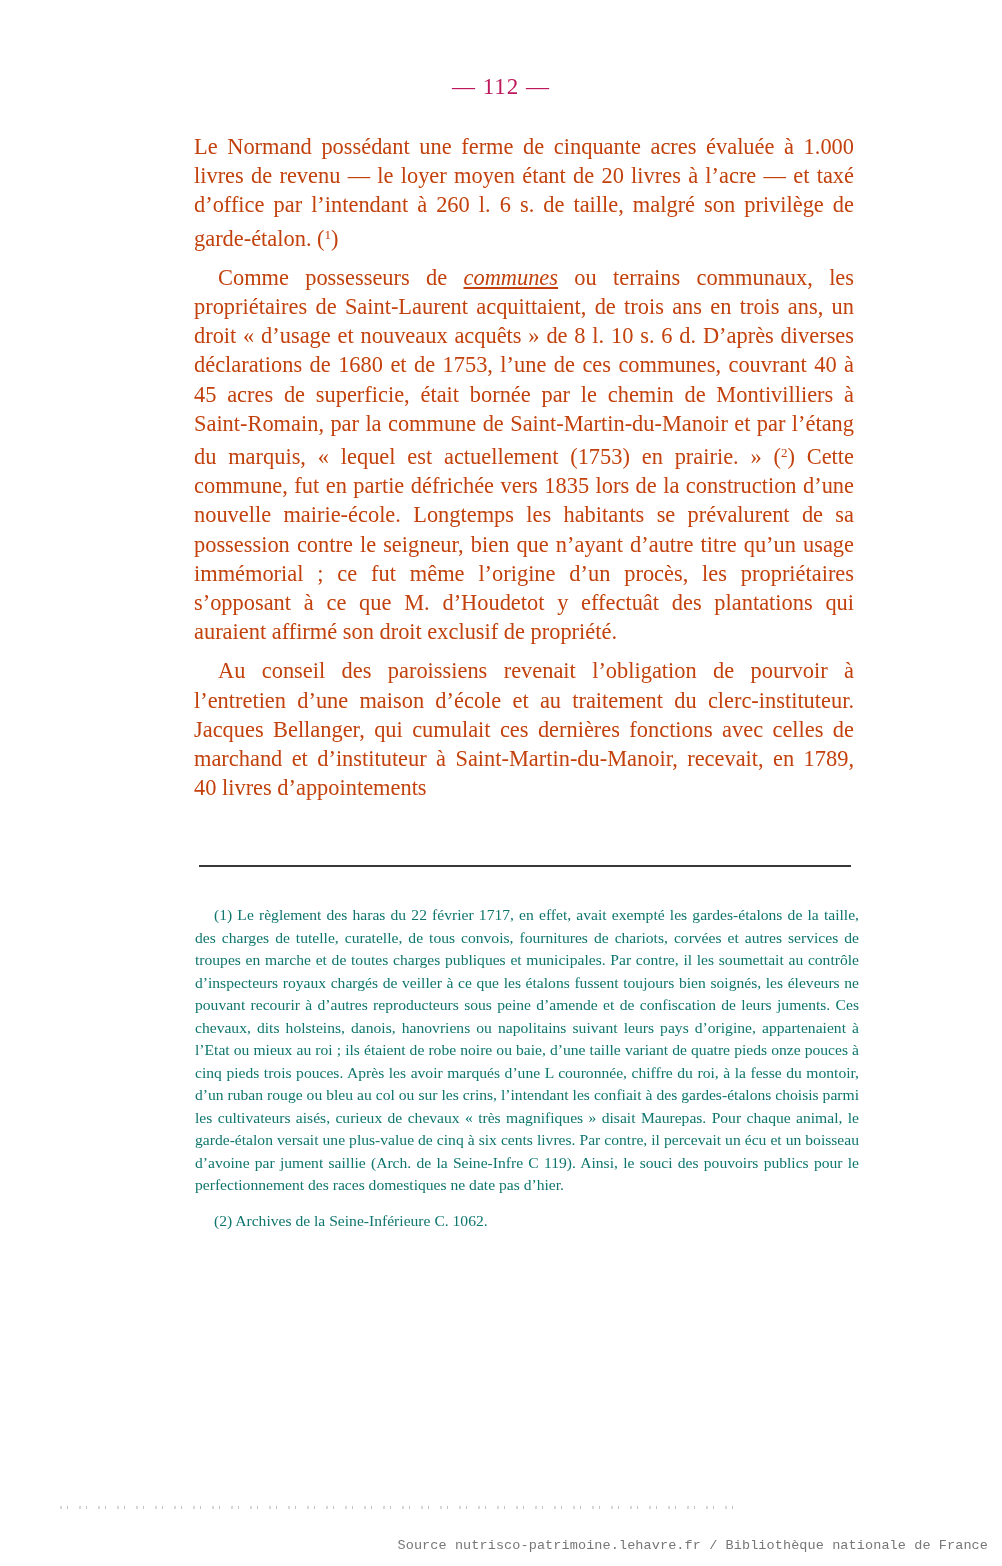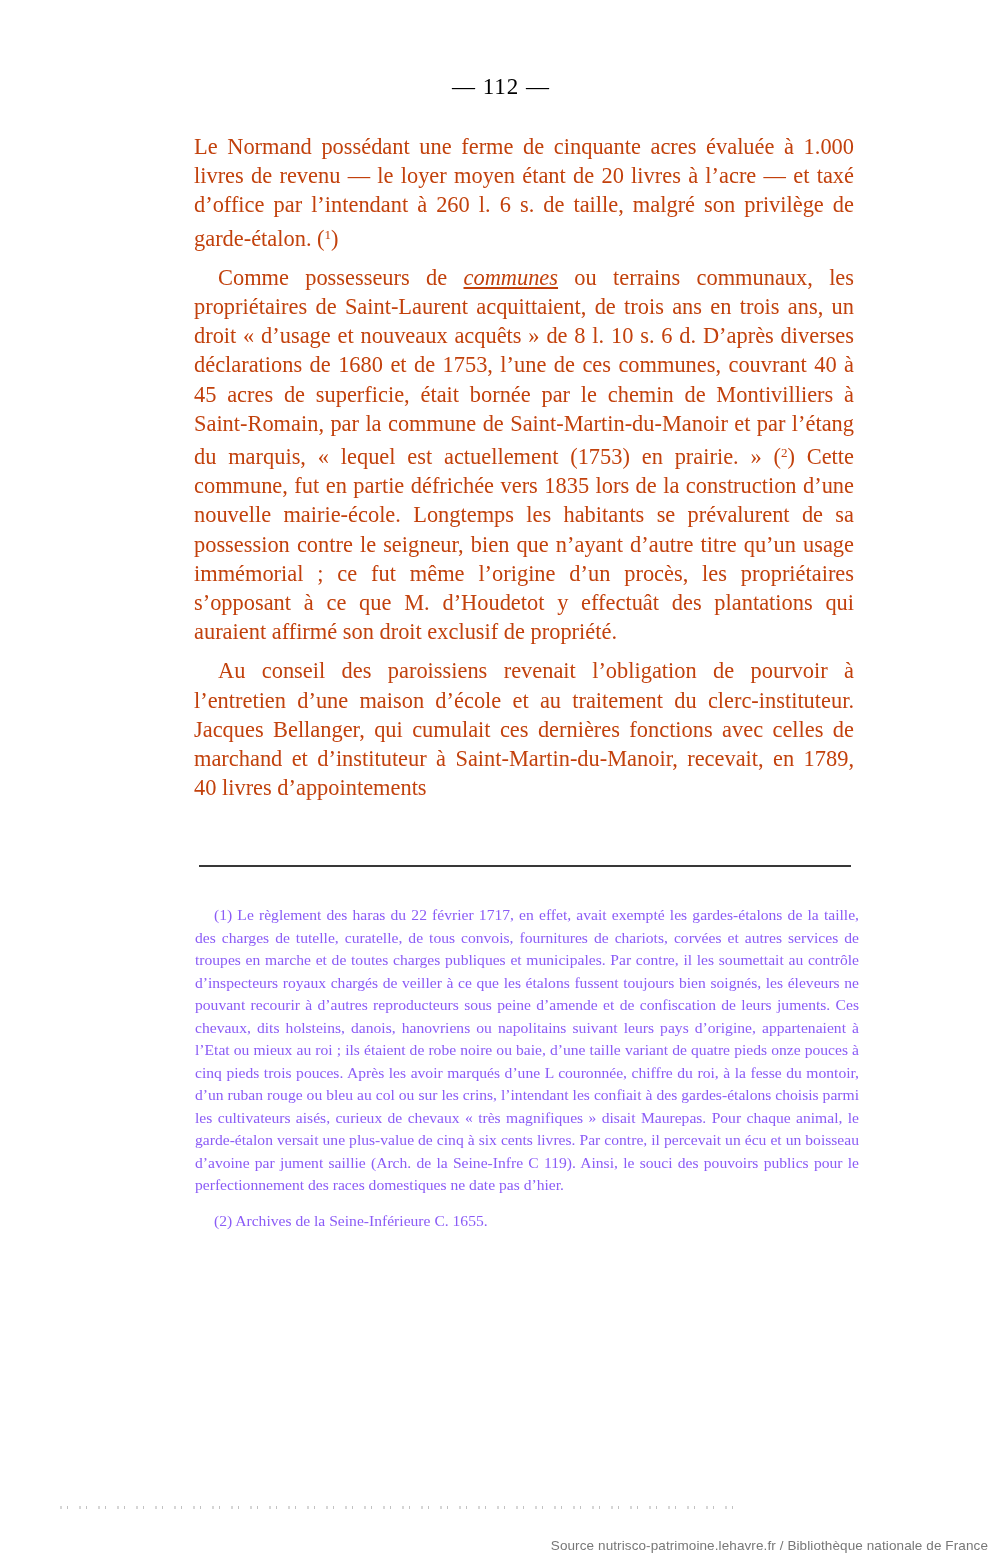--- a/index.html
+++ b/index.html
@@ -13,21 +13,21 @@
       font-family: "Liberation Serif", "DejaVu Serif", serif;
     }
     .page-number {
       position: absolute;
       top: 74px;
       left: 0;
       width: 1002px;
       text-align: center;
       font-size: 23px;
       letter-spacing: 1px;
-      color: #000000;
+      color: #be185d;
     }
     .body-text {
       position: absolute;
       left: 194px;
       top: 132px;
       width: 660px;
       font-size: 22.4px;
       line-height: 29.2px;
       text-align: justify;
       color: #c2410c;
@@ -46,55 +46,55 @@
       opacity: 0.9;
     }
     .footnotes {
       position: absolute;
       left: 195px;
       top: 904px;
       width: 664px;
       font-size: 15.6px;
       line-height: 22.5px;
       text-align: justify;
-      color: #8b5cf6;
+      color: #0f766e;
     }
     .footnotes p { margin: 0 0 13px 0; text-indent: 19px; }
     .noise {
       position: absolute;
       left: 60px;
       top: 1506px;
       width: 680px;
       height: 3px;
       background: repeating-linear-gradient(90deg, #bbb 0 2px, transparent 2px 7px, #999 7px 8px, transparent 8px 19px);
       opacity: 0.6;
     }
     .source-credit {
       position: absolute;
       right: 14px;
       top: 1538px;
-      font-family: Liberation Sans, sans-serif;
+      font-family: Liberation Mono, monospace;
       font-size: 13.5px;
       color: #777;
       letter-spacing: 0.1px;
     }
   </style>
 </head>
 <body>
 
 <div class="page-number">— 112 —</div>
 
 <div class="body-text">
   <p><span>Le Normand possédant une ferme de cinquante acres évaluée à 1.000 livres de revenu — le loyer moyen étant de 20 livres à l’acre — et taxé d’office par l’intendant à 260 l. 6 s. de taille, malgré son privilège de garde-étalon. (</span><span class="sup">1</span><span>)</span></p>
   <p class="indent"><span>Comme possesseurs de </span><em>communes</em><span> ou terrains communaux, les propriétaires de Saint-Laurent acquittaient, de trois ans en trois ans, un droit « d’usage et nouveaux acquêts » de 8 l. 10 s. 6 d. D’après diverses déclarations de 1680 et de 1753, l’une de ces communes, couvrant 40 à 45 acres de superficie, était bornée par le chemin de Montivilliers à Saint-Romain, par la commune de Saint-Martin-du-Manoir et par l’étang du marquis, « lequel est actuellement (1753) en prairie. » (</span><span class="sup">2</span><span>) Cette commune, fut en partie défrichée vers 1835 lors de la construction d’une nouvelle mairie-école. Longtemps les habitants se prévalurent de sa possession contre le seigneur, bien que n’ayant d’autre titre qu’un usage immémorial ; ce fut même l’origine d’un procès, les propriétaires s’opposant à ce que M. d’Houdetot y effectuât des plantations qui auraient affirmé son droit exclusif de propriété.</span></p>
   <p class="indent">Au conseil des paroissiens revenait l’obligation de pourvoir à l’entretien d’une maison d’école et au traitement du clerc-instituteur. Jacques Bellanger, qui cumulait ces dernières fonctions avec celles de marchand et d’instituteur à Saint-Martin-du-Manoir, recevait, en 1789, 40 livres d’appointements</p>
 </div>
 
 <div class="separator"></div>
 
 <div class="footnotes">
   <p>(1) Le règlement des haras du 22 février 1717, en effet, avait exempté les gardes-étalons de la taille, des charges de tutelle, curatelle, de tous convois, fournitures de chariots, corvées et autres services de troupes en marche et de toutes charges publiques et municipales. Par contre, il les soumettait au contrôle d’inspecteurs royaux chargés de veiller à ce que les étalons fussent toujours bien soignés, les éleveurs ne pouvant recourir à d’autres reproducteurs sous peine d’amende et de confiscation de leurs juments. Ces chevaux, dits holsteins, danois, hanovriens ou napolitains suivant leurs pays d’origine, appartenaient à l’Etat ou mieux au roi ; ils étaient de robe noire ou baie, d’une taille variant de quatre pieds onze pouces à cinq pieds trois pouces. Après les avoir marqués d’une L couronnée, chiffre du roi, à la fesse du montoir, d’un ruban rouge ou bleu au col ou sur les crins, l’intendant les confiait à des gardes-étalons choisis parmi les cultivateurs aisés, curieux de chevaux « très magnifiques » disait Maurepas. Pour chaque animal, le garde-étalon versait une plus-value de cinq à six cents livres. Par contre, il percevait un écu et un boisseau d’avoine par jument saillie (Arch. de la Seine-Infre C 119). Ainsi, le souci des pouvoirs publics pour le perfectionnement des races domestiques ne date pas d’hier.</p>
-  <p>(2) Archives de la Seine-Inférieure C. 1655.</p>
+  <p>(2) Archives de la Seine-Inférieure C. 1062.</p>
 </div>
 
 <div class="noise"></div>
 
 <div class="source-credit">Source nutrisco-patrimoine.lehavre.fr / Bibliothèque nationale de France</div>
 
 </body></html>

